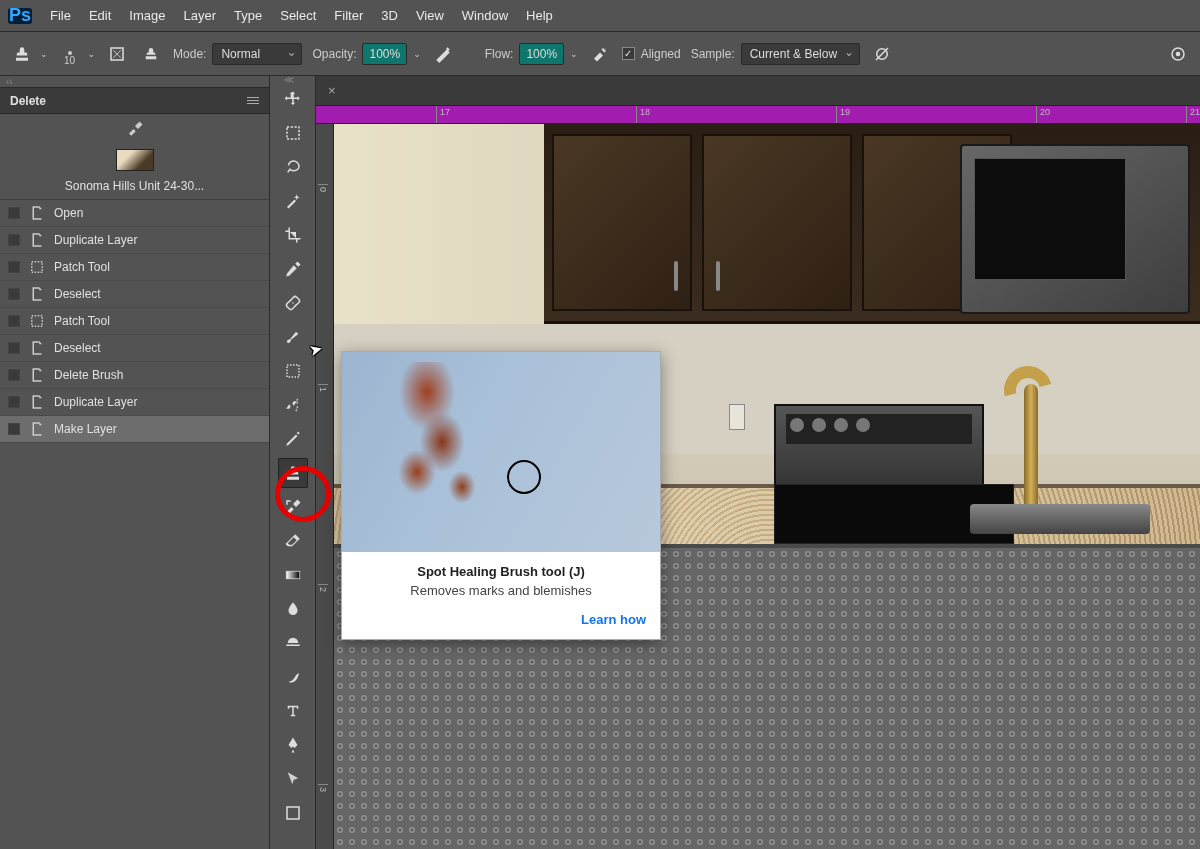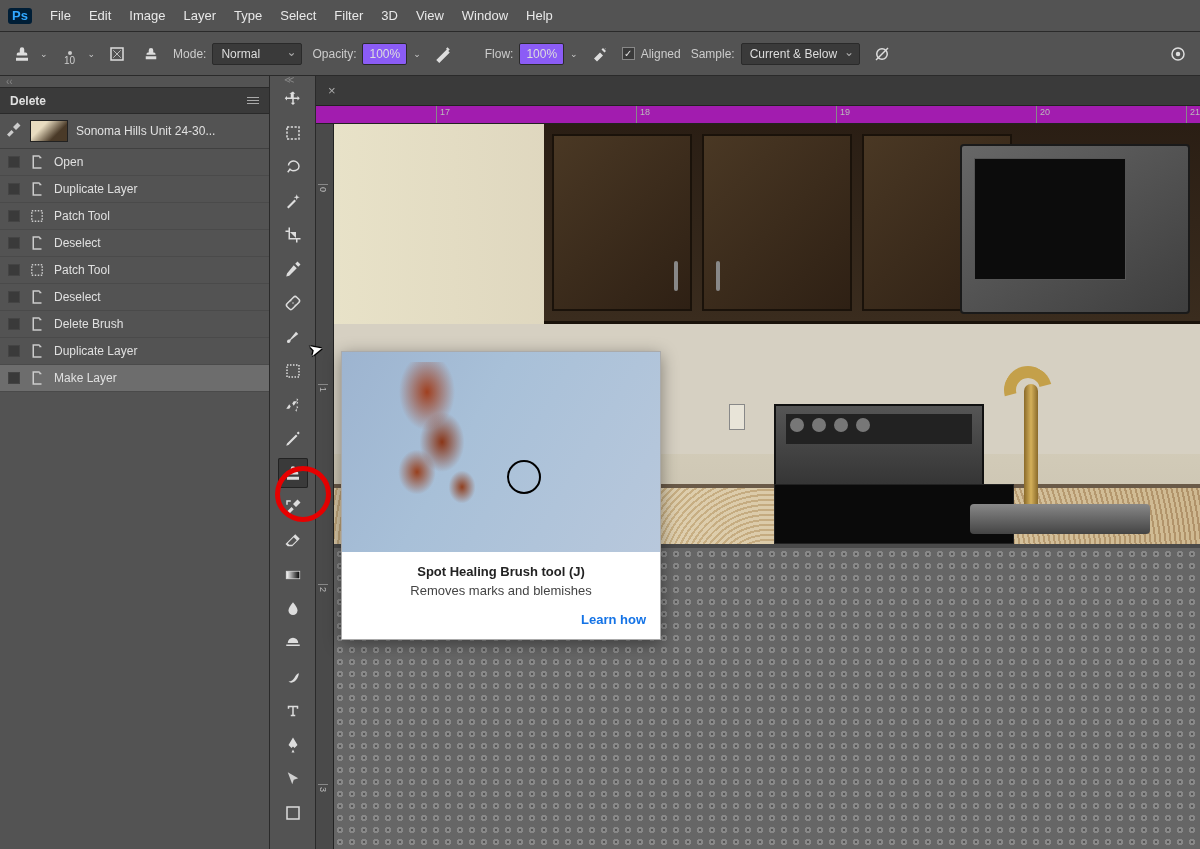--- a/index.html
+++ b/index.html
@@ -18,21 +18,21 @@
     background: #535353;
     display: flex; align-items: center;
     padding: 0 8px; gap: 18px;
     border-bottom: 1px solid #2a2a2a;
   }
   .ps-logo {
     width: 24px; height: 16px;
     background: #001e36;
     color: #31a8ff;
     font-weight: bold;
-    font-size: 13px;
+    font-size: 18px;
     display: flex; align-items: center; justify-content: center;
     border-radius: 3px;
   }
   .menu-item { cursor: default; font-size: 13px; color: #e8e8e8; }
 
   
   .optionsbar {
     height: 44px;
     background: #535353;
     border-bottom: 1px solid #2a2a2a;
@@ -58,21 +58,21 @@
     border: 1px solid #2a2a2a;
     padding: 3px 22px 3px 8px;
     color: #ddd;
     position: relative;
     border-radius: 2px;
   }
   .dropdown::after {
     content: "⌄"; position: absolute; right: 5px; top: 1px; color: #aaa;
   }
   .pct-box {
-    background: #8b5cf6; border: 1px solid #2a2a2a;
+    background: #0f766e; border: 1px solid #2a2a2a;
     padding: 3px 6px; color: #ddd; border-radius: 2px;
   }
   .checkbox {
     width: 13px; height: 13px; background: #3a3a3a;
     border: 1px solid #888; display: inline-flex;
     align-items: center; justify-content: center; font-size: 10px;
   }
 
   
   .main { display: flex; height: calc(100% - 76px); }
@@ -93,22 +93,23 @@
     height: 26px; background: #3a3a3a;
     display: flex; align-items: center;
     padding: 0 10px; font-weight: bold; font-size: 12px;
     justify-content: space-between;
     border-bottom: 1px solid #2a2a2a;
   }
   .hamburger { display: flex; flex-direction: column; gap: 2px; }
   .hamburger span { width: 12px; height: 1px; background: #aaa; }
   .snapshot-row {
     display: flex; align-items: center; gap: 8px;
-    padding: 6px 4px;
+    padding: 6px 24px;
     border-bottom: 1px solid #404040;
+    flex-direction: column;
   }
   .snapshot-thumb {
     width: 38px; height: 22px;
     background: linear-gradient(135deg, #e8dcc0 30%, #4a3a28 70%);
     border: 1px solid #222;
   }
   .hist-brush-icon { color: #ccc; font-size: 14px; }
   .history-list .row {
     display: flex; align-items: center; gap: 8px;
     padding: 4px 8px 4px 28px;

